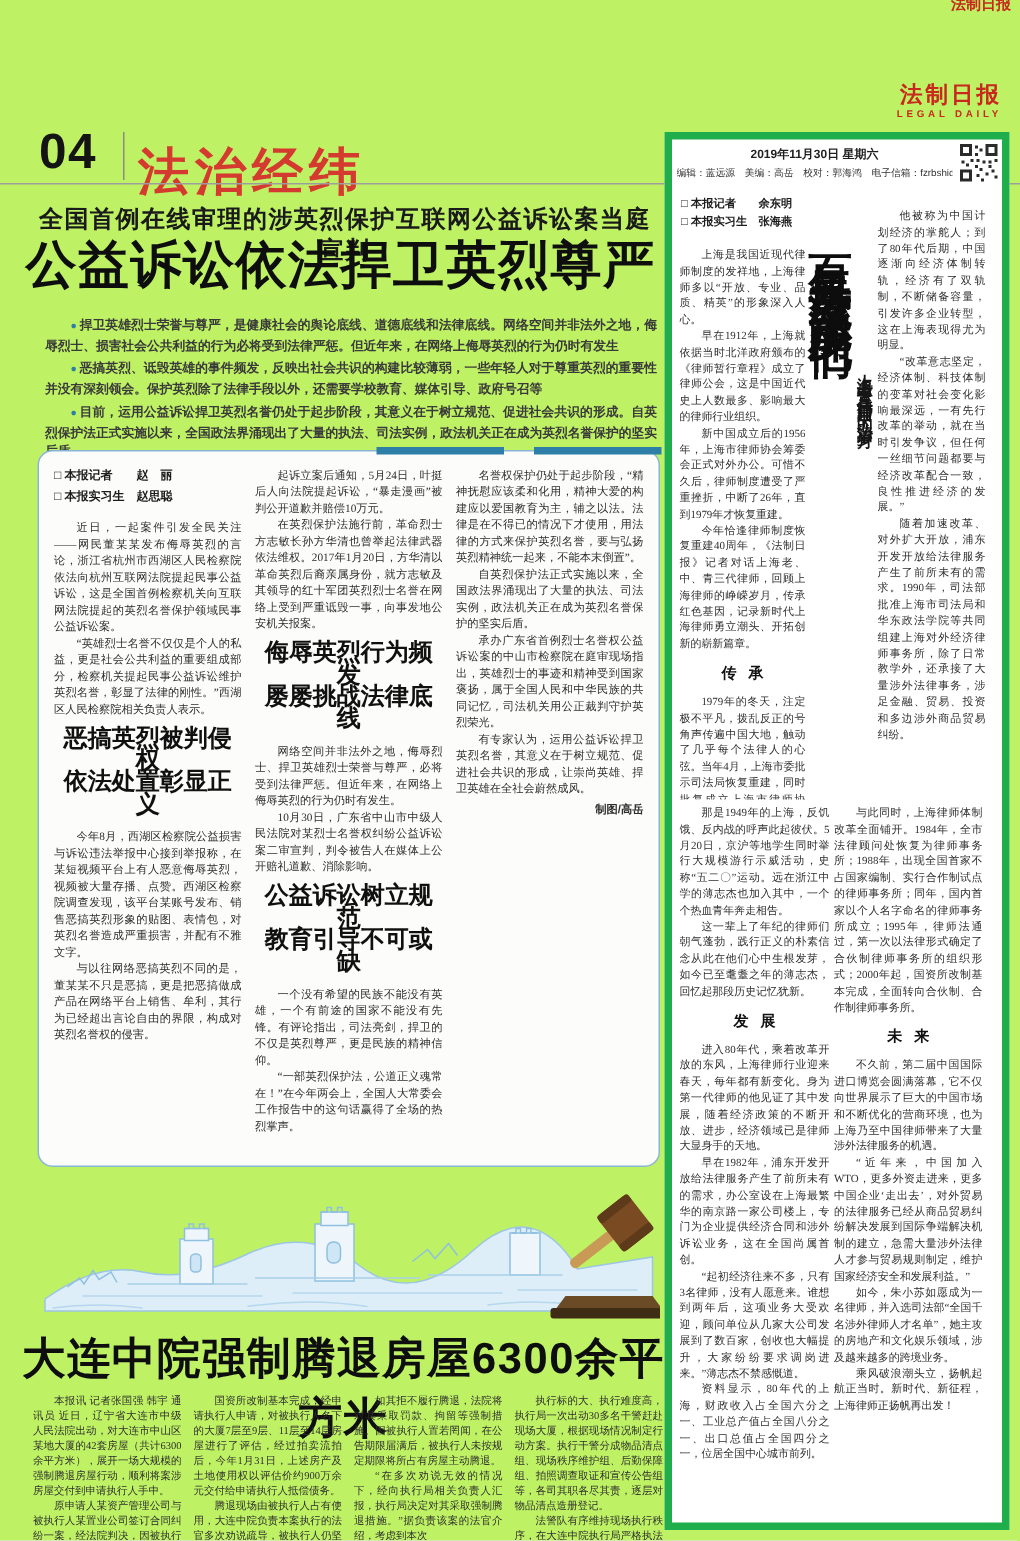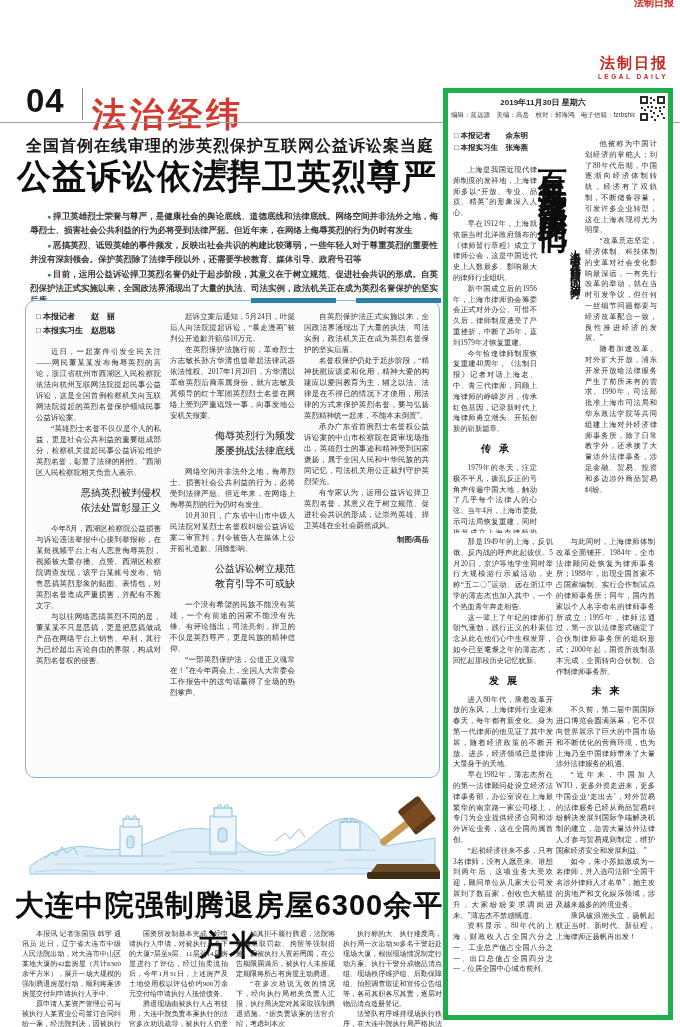--- a/index.html
+++ b/index.html
@@ -1,16 +1,16 @@
 <!DOCTYPE html>
 <html><head>
 <meta charset="utf-8">
 <style>
   html,body{margin:0;padding:0;background:#e8e8e6;}
-  .page{position:relative;width:680px;height:1027px;background:#ffffff;overflow:hidden;
+  .page{position:relative;width:680px;height:1027px;background:#bef264;overflow:hidden;
         font-family:"Liberation Sans","DejaVu Sans",sans-serif;}
   
   .top-corner{position:absolute;right:6px;top:-4px;font-size:10px;color:#c8281e;font-weight:700;
               font-family:"Liberation Serif","DejaVu Serif",serif;}
   .page-no{position:absolute;left:26px;top:82px;font-size:33px;font-weight:900;color:#141414;letter-spacing:1px;}
   .hdr-divider{position:absolute;left:82px;top:88px;width:1px;height:32px;background:#8a8a8a;}
   .section-title{position:absolute;left:92px;top:80px;font-size:34px;font-weight:900;color:#d43a2f;letter-spacing:4px;margin-top:12px;}
   .hdr-rule{position:absolute;left:0;top:122px;width:680px;height:1px;background:#9d9d9d;}
   .paper-name{position:absolute;right:12px;top:54px;color:#c8281e;font-size:15px;font-weight:700;letter-spacing:2px;
               font-family:"Liberation Serif","DejaVu Serif",serif;}
@@ -27,21 +27,21 @@
   
   .main-box{position:absolute;left:25px;top:300px;width:415px;height:478px;border:1px solid #8ab6d6;
             border-radius:10px;background:#fcfcfa;box-sizing:border-box;}
   .accent-bar{position:absolute;top:-3px;height:5px;width:85px;background:#2d7fa8;}
   .main-cols{display:flex;gap:9px;padding:10px;height:100%;box-sizing:border-box;}
   .mcol{flex:1;overflow:hidden;}
   .bodytext p{margin:0;text-indent:2em;font-size:7.5px;line-height:11px;text-align:justify;color:#2e2e2e;
               font-family:"Liberation Serif","DejaVu Serif",serif;}
   .byline-row{font-size:8px;font-weight:700;color:#1d1d1d;margin:0 0 3px 0;}
   .byline-block{margin-bottom:10px;}
-  .col-subhead{font-size:10px;font-weight:400;text-align:right;line-height:14.5px;margin:8px 0;color:#101010;
+  .col-subhead{font-size:16px;font-weight:700;text-align:center;line-height:14.5px;margin:8px 0;color:#101010;
                white-space:pre-line;}
   .credit{font-size:7.5px;text-align:right;color:#2e2e2e;margin-top:4px;font-weight:700;}
   
   .wall-illu{position:absolute;left:25px;top:786px;width:415px;height:98px;}
   
   .bottom-headline{position:absolute;left:14px;top:886px;width:430px;text-align:center;font-size:29px;
                    font-weight:900;letter-spacing:1px;color:#0e0e0e;}
   .bottom-cols{position:absolute;left:22px;top:929px;width:420px;height:98px;display:flex;gap:8px;overflow:hidden;}
   .bcol{flex:1;overflow:hidden;}
   .bcol p{font-size:7px;line-height:10px;}
@@ -109,34 +109,34 @@
           </div>
       </div>
       <div class="mcol">
         <div>
             <p>起诉立案后通知，5月24日，叶挺后人向法院提起诉讼，“暴走漫画”被判公开道歉并赔偿10万元。</p>
             <p>在英烈保护法施行前，革命烈士方志敏长孙方华清也曾举起法律武器依法维权。2017年1月20日，方华清以革命英烈后裔亲属身份，就方志敏及其领导的红十军团英烈烈士名誉在网络上受到严重诋毁一事，向事发地公安机关报案。</p>
           </div>
         <div class="col-subhead">侮辱英烈行为频发
 屡屡挑战法律底线</div>
         <div>
-            <p>网络空间并非法外之地，侮辱烈士、损害社会公共利益的行为，必将受到法律严惩。但近年来，在网络上侮辱英烈的行为仍时有发生。</p>
+            <p>网络空间并非法外之地，侮辱烈士、捍卫英雄烈士荣誉与尊严，必将受到法律严惩。但近年来，在网络上侮辱英烈的行为仍时有发生。</p>
             <p>10月30日，广东省中山市中级人民法院对某烈士名誉权纠纷公益诉讼案二审宣判，判令被告人在媒体上公开赔礼道歉、消除影响。</p>
           </div>
         <div class="col-subhead">公益诉讼树立规范
 教育引导不可或缺</div>
         <div>
             <p>一个没有希望的民族不能没有英雄，一个有前途的国家不能没有先锋。有评论指出，司法亮剑，捍卫的不仅是英烈尊严，更是民族的精神信仰。</p>
             <p>“一部英烈保护法，公道正义魂常在！”在今年两会上，全国人大常委会工作报告中的这句话赢得了全场的热烈掌声。</p>
           </div>
       </div>
       <div class="mcol">
         <div>
+            <p>名誉权保护仍处于起步阶段，“精神抚慰应该柔和化用，精神大爱的构建应以爱国教育为主，辅之以法。法律是在不得已的情况下才使用，用法律的方式来保护英烈名誉，要与弘扬英烈精神统一起来，不能本末倒置”。</p>
             <p>自英烈保护法正式实施以来，全国政法界涌现出了大量的执法、司法实例，政法机关正在成为英烈名誉保护的坚实后盾。</p>
-            <p>名誉权保护仍处于起步阶段，“精神抚慰应该柔和化用，精神大爱的构建应以爱国教育为主，辅之以法。法律是在不得已的情况下才使用，用法律的方式来保护英烈名誉，要与弘扬英烈精神统一起来，不能本末倒置”。</p>
             <p>承办广东省首例烈士名誉权公益诉讼案的中山市检察院在庭审现场指出，英雄烈士的事迹和精神受到国家褒扬，属于全国人民和中华民族的共同记忆，司法机关用公正裁判守护英烈荣光。</p>
             <p>有专家认为，运用公益诉讼捍卫英烈名誉，其意义在于树立规范、促进社会共识的形成，让崇尚英雄、捍卫英雄在全社会蔚然成风。</p>
           </div>
         <div class="credit">制图/高岳</div>
       </div>
     </div>
   </div>
 
   <svg class="wall-illu" viewBox="0 0 415 98">
     <g stroke="#8fc0e0" fill="#e3f1fa" stroke-width="1">
@@ -248,21 +248,21 @@
           </div>
       </div>
       <div class="zone z-ll bodytext">
         <div>
             <p>那是1949年的上海，反饥饿、反内战的呼声此起彼伏。5月20日，京沪等地学生同时举行大规模游行示威活动，史称“五二〇”运动。远在浙江中学的薄志杰也加入其中，一个个热血青年奔走相告。</p>
             <p>这一辈上了年纪的律师们朝气蓬勃，践行正义的朴素信念从此在他们心中生根发芽，如今已至耄耋之年的薄志杰，回忆起那段历史记忆犹新。</p>
           </div>
         <div class="sec-label">发展</div>
         <div>
             <p>进入80年代，乘着改革开放的东风，上海律师行业迎来春天，每年都有新变化。身为第一代律师的他见证了其中发展，随着经济政策的不断开放、进步，经济领域已是律师大显身手的天地。</p>
-            <p>早在1982年，薄志杰所在的第一法律顾问处设立经济法律事务部，办公室设在上海最繁华的南京路一家公司楼上，专门为企业提供经济合同和涉外诉讼业务，这在全国尚属首创。</p>
+            <p>早在1982年，浦东开发开放给法律服务产生了前所未有的需求，办公室设在上海最繁华的南京路一家公司楼上，专门为企业提供经济合同和涉外诉讼业务，这在全国尚属首创。</p>
             <p>“起初经济往来不多，只有3名律师，没有人愿意来。谁想到两年后，这项业务大受欢迎，顾问单位从几家大公司发展到了数百家，创收也大幅提升，大家纷纷要求调岗进来。”薄志杰不禁感慨道。</p>
             <p>资料显示，80年代的上海，财政收入占全国六分之一、工业总产值占全国八分之一、出口总值占全国四分之一，位居全国中心城市前列。</p>
           </div>
       </div>
       <div class="zone z-lr bodytext">
         <div>
             <p>与此同时，上海律师体制改革全面铺开。1984年，全市法律顾问处恢复为律师事务所；1988年，出现全国首家不占国家编制、实行合作制试点的律师事务所；同年，国内首家以个人名字命名的律师事务所成立；1995年，律师法通过，第一次以法律形式确定了合伙制律师事务所的组织形式；2000年起，国资所改制基本完成，全面转向合伙制、合作制律师事务所。</p>
           </div>
         <div class="sec-label">未来</div>
         <div>

